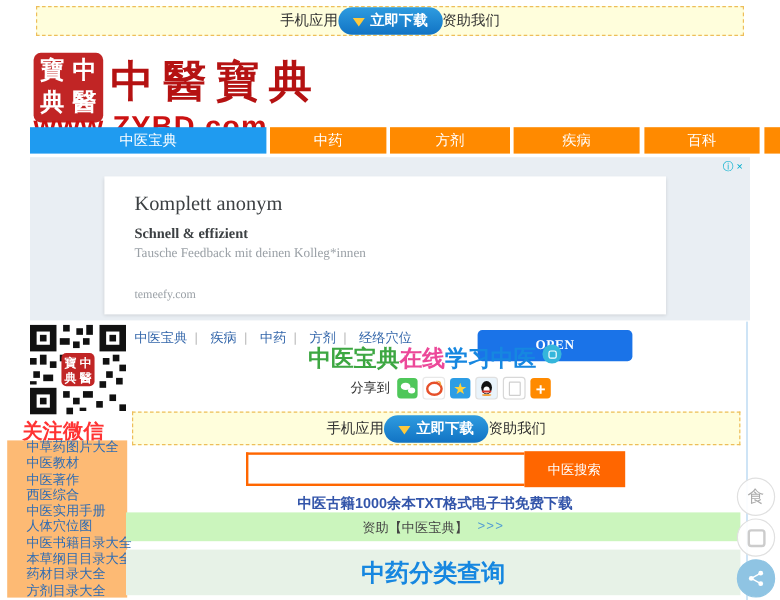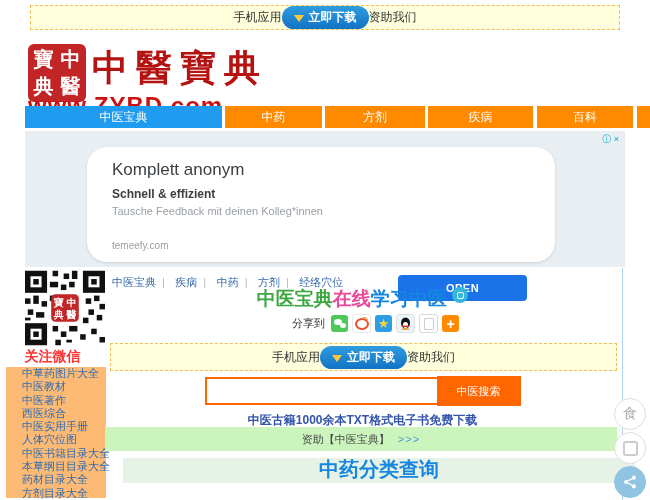--- a/index.html
+++ b/index.html
@@ -18,21 +18,21 @@
         box-shadow:0 0 0 2px #C12525;}
   .seal span{color:#fff;font-weight:bold;font-size:20px;line-height:26px;text-align:center;font-family:"Liberation Serif","DejaVu Serif",serif;}
   .brand{color:#B51212;font-weight:bold;font-family:"Liberation Serif","DejaVu Serif",serif;}
   .siteurl{color:#CC1111;font-weight:bold;letter-spacing:1px;}
   
   .tab{height:22px;line-height:22px;text-align:center;color:#fff;font-size:12px;cursor:pointer;}
   .tab.blue{background:#1F9BF0;}
   .tab.orange{background:#FF8A00;}
   
   .adwrap{background:#E9EEF3;}
-  .adcard{background:#fff;border-radius:20px;box-shadow:0 1px 3px rgba(0,0,0,.12);}
+  .adcard{background:#fff;border-radius:0;box-shadow:0 1px 3px rgba(0,0,0,.12);font-family:Liberation Serif, serif;}
   
   .bc a{color:#3366AA;font-size:11px;text-decoration:none;cursor:pointer;}
   .bc .sep{color:#BBB;font-size:11px;margin:0 6px;}
   .side-item{display:block;height:13.3px;line-height:13.3px;font-size:11px;color:#2F6CB3;
              padding-left:16px;text-decoration:none;cursor:pointer;white-space:nowrap;}
   
   .tile{width:17px;height:17px;border-radius:3px;display:inline-flex;align-items:center;justify-content:center;
         position:relative;cursor:pointer;flex:0 0 auto;}
   
   .fbtn{width:30px;height:30px;border-radius:50%;background:rgba(255,255,255,.92);border:1px solid #E0E0E0;
@@ -127,21 +127,21 @@
         <rect x="3" y="3" width="2" height="2"></rect>
         <rect x="24" y="3" width="2" height="2"></rect>
         <rect x="3" y="22" width="2" height="2"></rect>
       </g>
     <rect x="9.5" y="8.5" width="10" height="10" rx="1.5" fill="#C12525"></rect>
     <text x="12.2" y="12.7" font-size="3.6" fill="#fff" font-weight="bold" text-anchor="middle">寶</text>
     <text x="16.8" y="12.7" font-size="3.6" fill="#fff" font-weight="bold" text-anchor="middle">中</text>
     <text x="12.2" y="17.2" font-size="3.6" fill="#fff" font-weight="bold" text-anchor="middle">典</text>
     <text x="16.8" y="17.2" font-size="3.6" fill="#fff" font-weight="bold" text-anchor="middle">醫</text>
   </svg>
-  <div class="abs" style="left:0;top:348px;width:105px;text-align:center;color:#FF3333;font-weight:bold;font-size:14px;">关注微信</div>
+  <div class="abs" style="left:0;top:348px;width:105px;text-align:center;color:#FF3333;font-weight:bold;font-size:17px;">关注微信</div>
 
   <div class="abs" style="left:6px;top:367px;width:100px;height:131px;background:#fdba74;">
     <a class="side-item">中草药图片大全</a>
     <a class="side-item">中医教材</a>
     <a class="side-item">中医著作</a>
     <a class="side-item">西医综合</a>
     <a class="side-item">中医实用手册</a>
     <a class="side-item">人体穴位图</a>
     <a class="side-item">中医书籍目录大全</a>
     <a class="side-item">本草纲目目录大全</a>
@@ -208,21 +208,21 @@
   </div>
   <div class="abs" style="left:108px;top:410px;width:509px;text-align:center;">
     <a style="font-size:12px;font-weight:bold;color:#3355AA;text-decoration:none;cursor:pointer;">中医古籍1000余本TXT格式电子书免费下载</a>
   </div>
 
   <div class="abs" style="left:105px;top:427px;width:512px;height:24px;background:#CBF5BD;display:flex;align-items:center;justify-content:center;gap:8px;">
     <span style="font-size:11px;color:#444;">资助【中医宝典】</span>
     <span style="font-size:11px;color:#4E9AD4;letter-spacing:1px;">&gt;&gt;&gt;</span>
   </div>
 
-  <div class="abs" style="left:105px;top:458px;width:512px;height:25px;background:#E7F2E7;display:flex;align-items:flex-end;justify-content:center;margin-left:18px;">
+  <div class="abs" style="left:105px;top:458px;width:512px;height:38px;background:#E7F2E7;display:flex;align-items:center;justify-content:center;">
     <span style="font-size:20px;font-weight:bold;color:#1687E0;">中药分类查询</span>
   </div>
 
   <div class="abs fbtn" style="left:614px;top:398px;">
     <span style="font-size:14px;color:#ABABAB;">食</span>
   </div>
   <div class="abs fbtn" style="left:614px;top:432px;">
     <span style="width:11px;height:11px;border:2px solid #CCC;border-radius:3px;display:block;"></span>
   </div>
   <div class="abs fbtn" style="left:614px;top:466px;background:#8FC4E3;border-color:#8FC4E3;">

